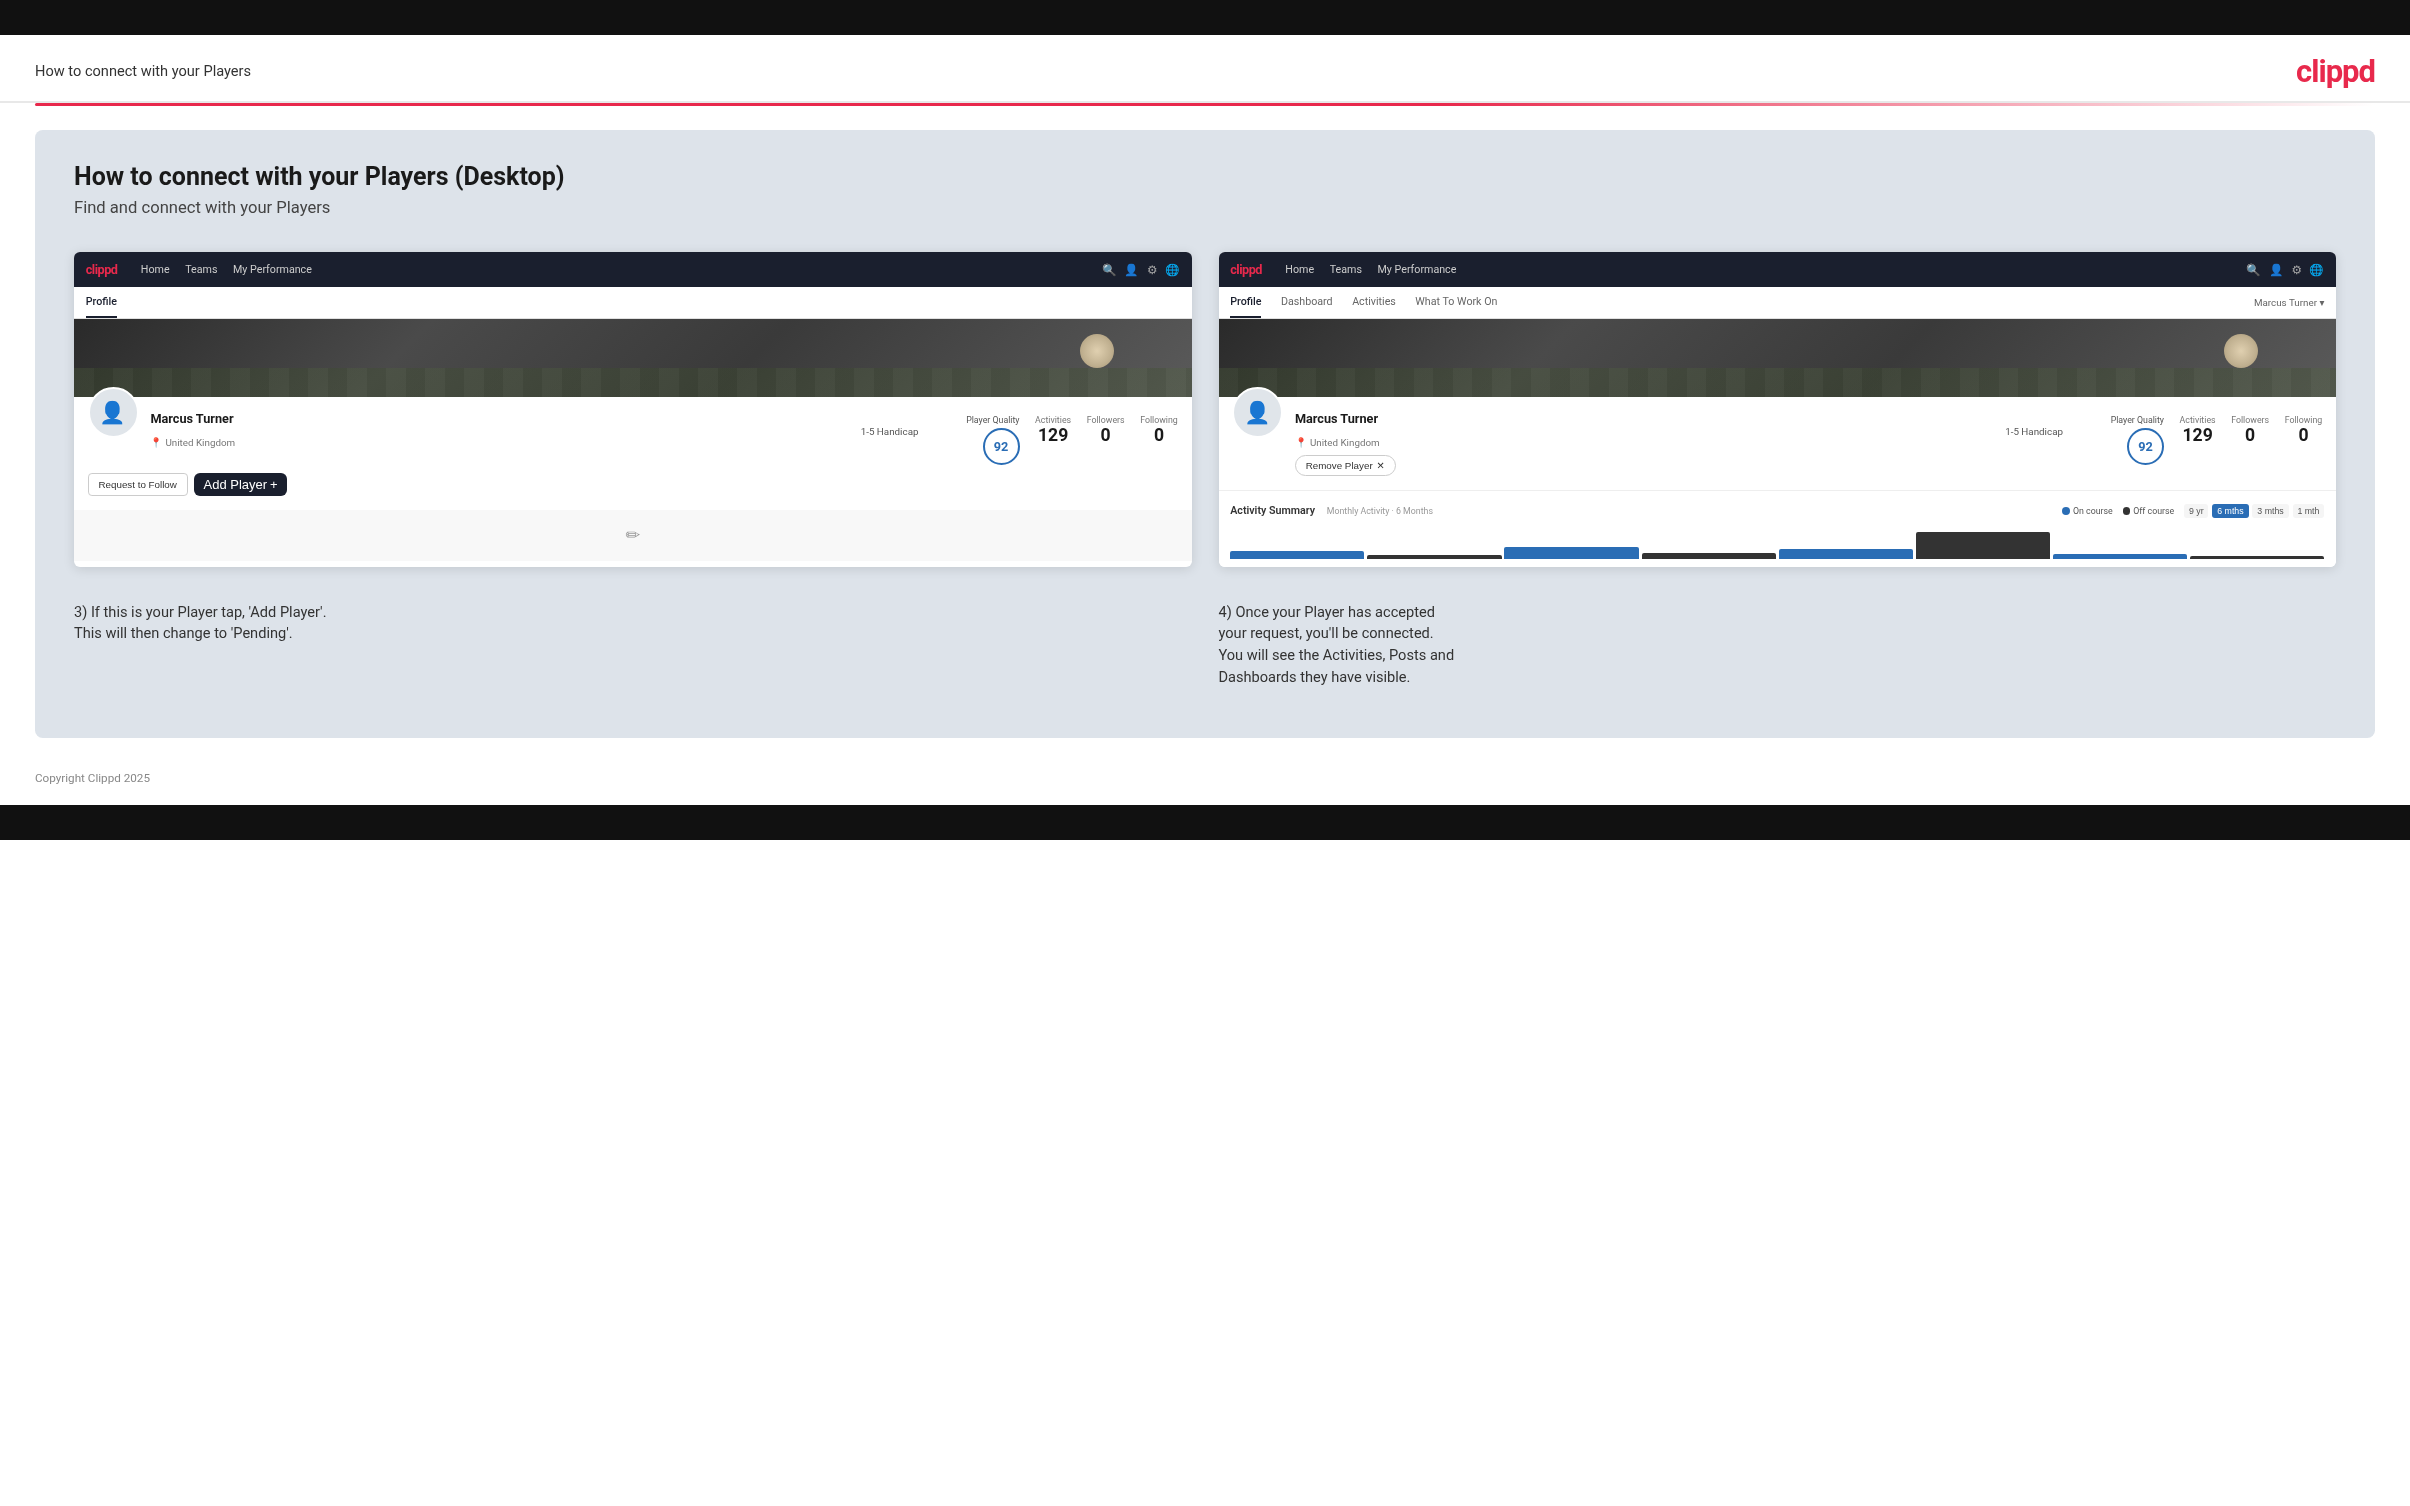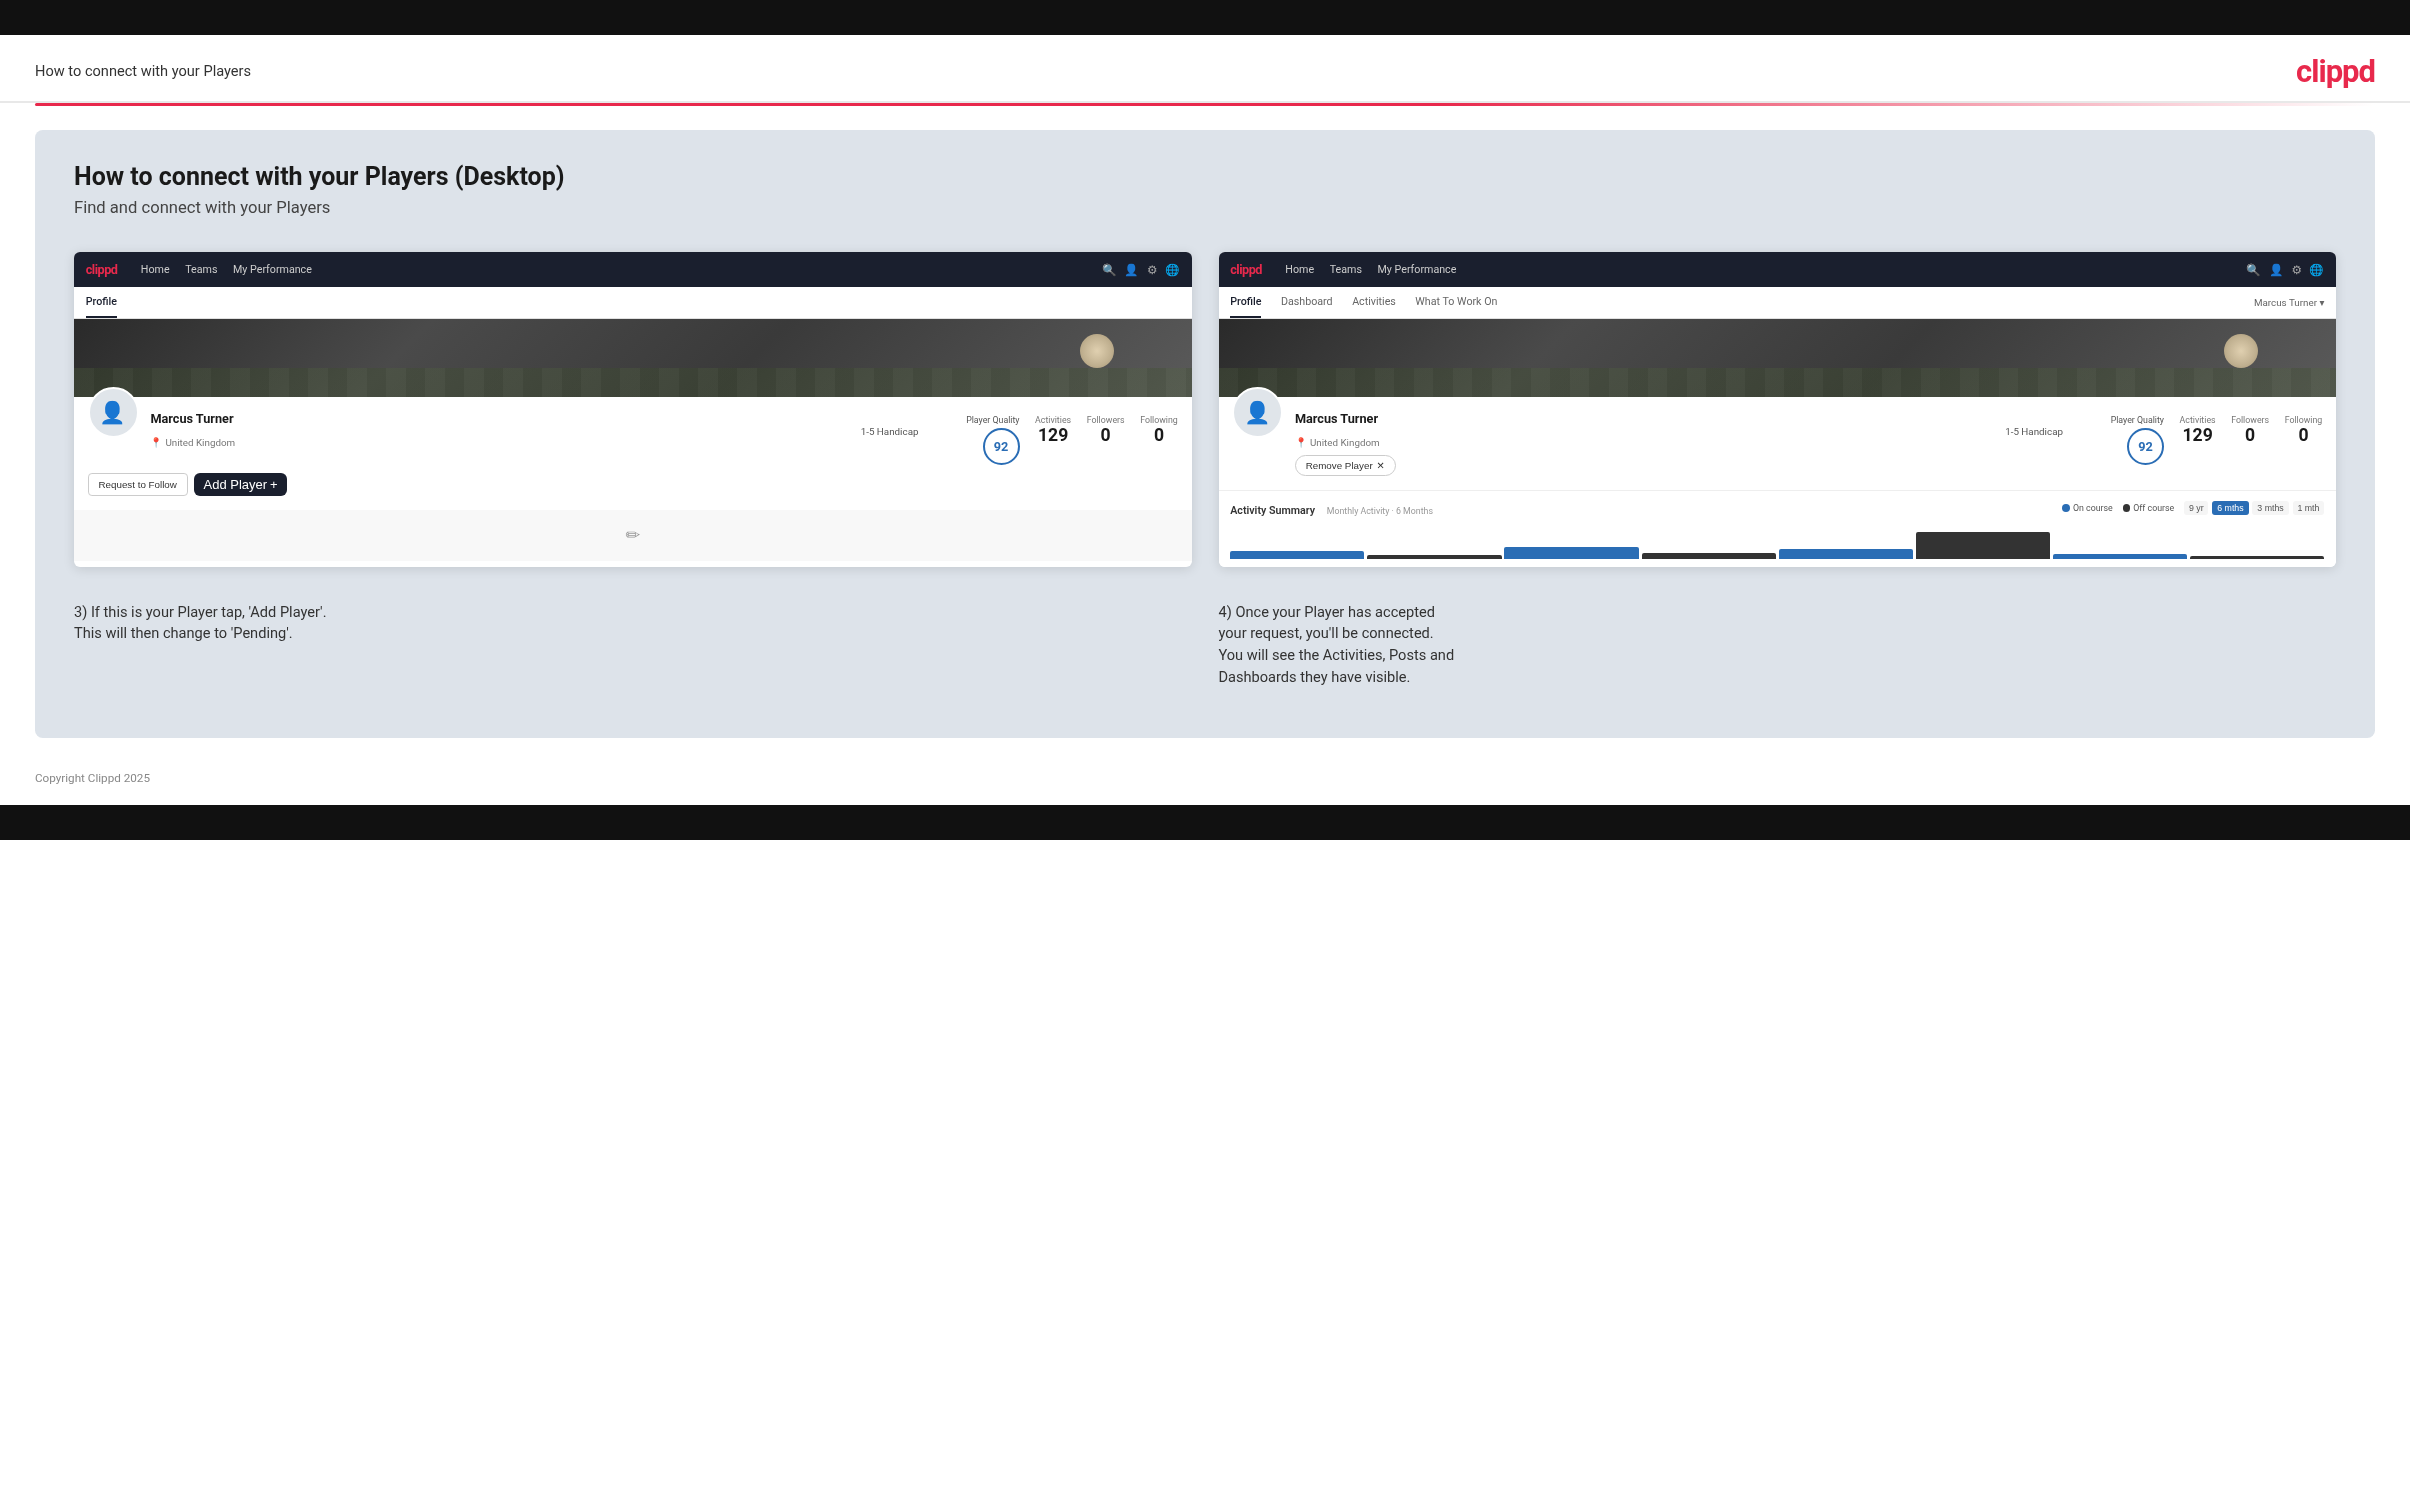--- a/index.html
+++ b/index.html
@@ -299,21 +299,21 @@
     }
 
     
     .activity-section {
       background: #fff;
       padding: 7.8px 11.7px;
       border-top: 1px solid #eee;
     }
     .activity-header {
       display: flex;
-      align-items: center;
+      align-items: flex-end;
       justify-content: space-between;
       margin-bottom: 12px;
     }
     .activity-title {
       font-size: 10.7px;
       font-weight: 600;
       color: #333;
     }
     .activity-legend {
       display: flex;

